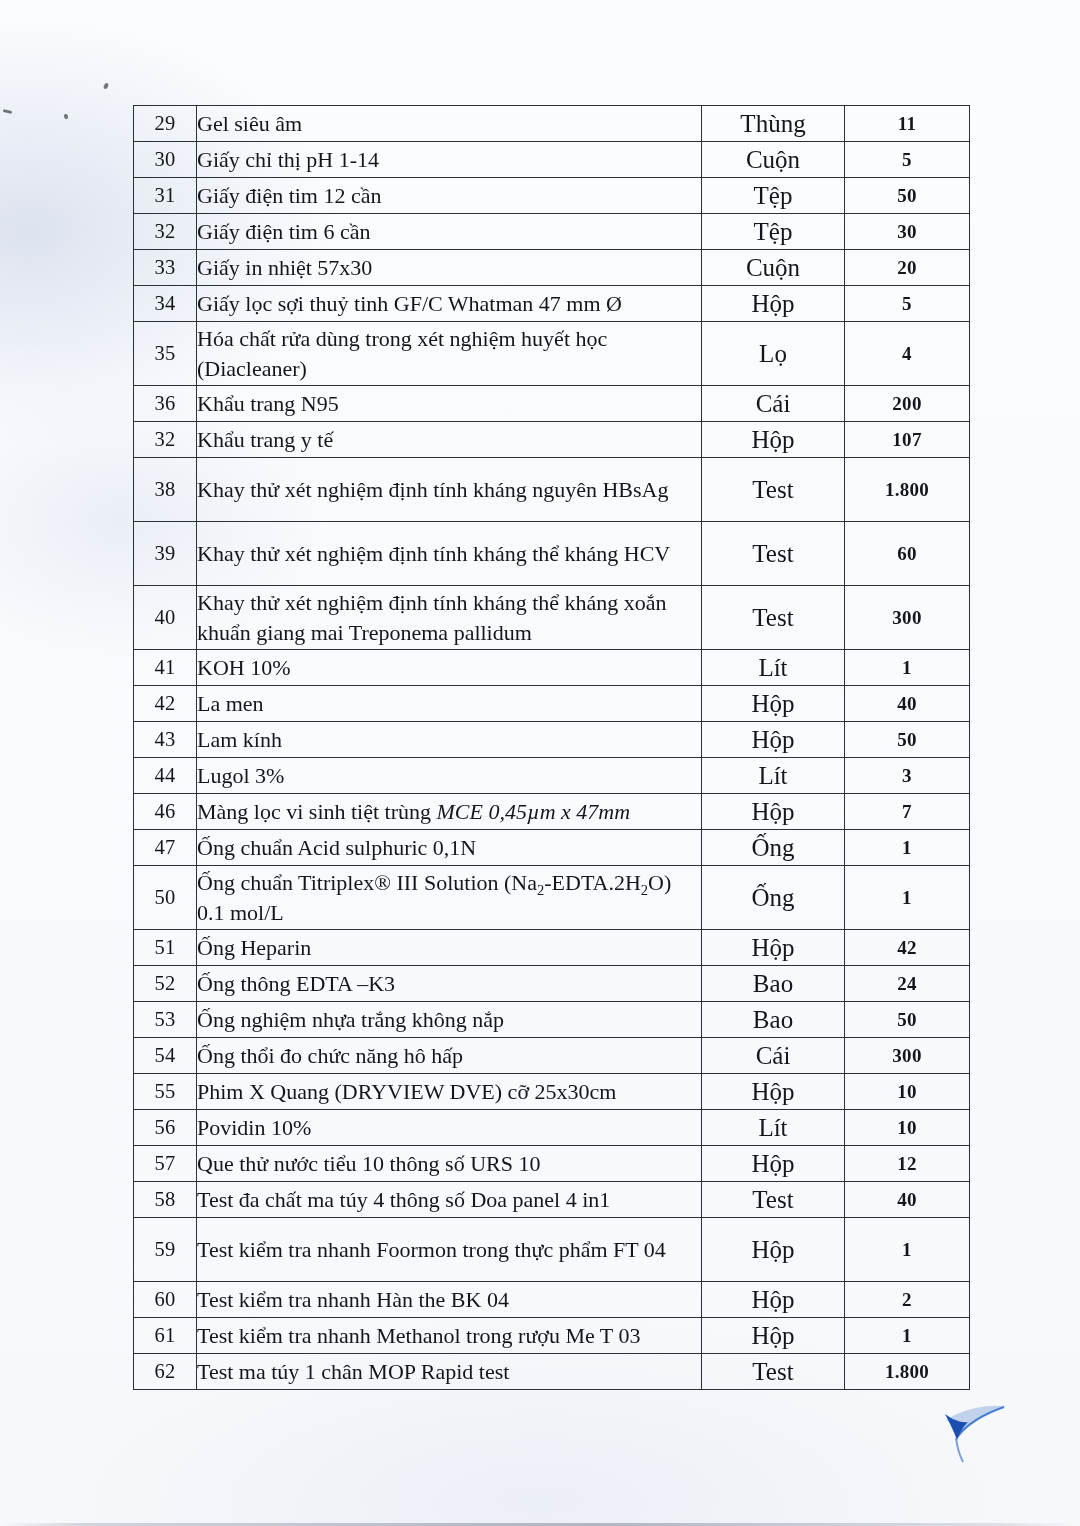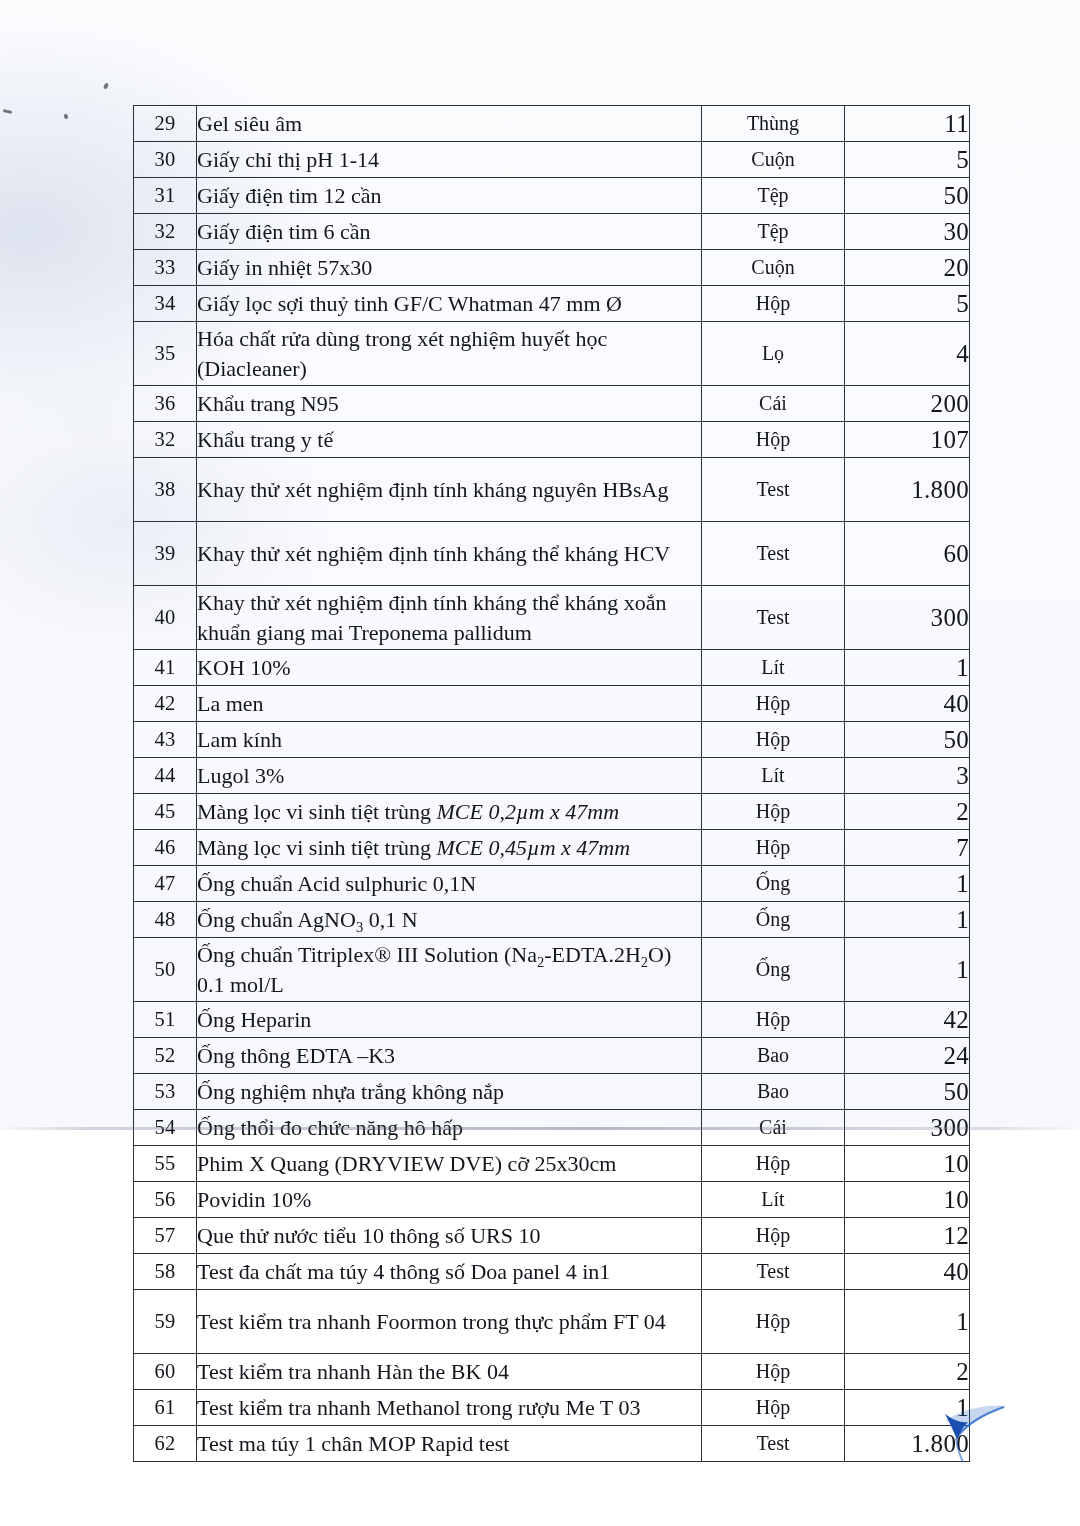--- a/index.html
+++ b/index.html
@@ -12,21 +12,21 @@
     height: 1526px;
     overflow: hidden;
     font-family: "Liberation Serif", "DejaVu Serif", serif;
     background: #ffffff;
   }
 
   
   #page {
     position: relative;
     width: 1080px;
-    height: 1130px;
+    height: 1526px;
     background:
       radial-gradient(ellipse 420px 300px at 30px 230px, rgba(196,206,226,0.55) 0%, rgba(214,222,236,0.30) 45%, rgba(255,255,255,0) 72%),
       radial-gradient(ellipse 300px 200px at 120px 520px, rgba(205,214,231,0.35) 0%, rgba(255,255,255,0) 70%),
       radial-gradient(ellipse 700px 260px at 540px 1500px, rgba(222,228,240,0.45) 0%, rgba(255,255,255,0) 70%),
       linear-gradient(180deg, #fbfcfe 0%, #f9fafd 55%, #f7f8fb 100%);
   }
   #page::after {
     
     content: "";
     position: absolute;
@@ -76,28 +76,29 @@
     letter-spacing: .2px;
   }
   .cell-name {
     text-align: left;
     font-size: 22px;
     line-height: 1.34;
     padding: 3px 6px 3px 10px;
   }
   .cell-unit {
     text-align: center;
-    font-size: 20px;
-    line-height: 1.25;
-  }
-  .cell-qty {
-    text-align: right;
     font-size: 25px;
     line-height: 1.25;
+  }
+  .cell-qty {
+    text-align: center;
+    font-size: 19px;
+    line-height: 1.25;
     letter-spacing: .3px;
+    font-weight: bold;
   }
 
   tr.r1 td { height: 35px; }
   tr.r2 td { height: 63px; }
 
   .cell-name em {
     font-style: italic;
   }
   .cell-name sub { font-size: .66em; vertical-align: sub;  line-height: 0; }
 
@@ -218,40 +219,28 @@
           <td class="cell-unit">Hộp</td>
           <td class="cell-qty">50</td>
         </tr>
         <tr class="r1">
           <td class="cell-no">44</td>
           <td class="cell-name">Lugol 3%</td>
           <td class="cell-unit">Lít</td>
           <td class="cell-qty">3</td>
         </tr>
         <tr class="r1">
-          <td class="cell-no">45</td>
-          <td class="cell-name">Màng lọc vi sinh tiệt trùng <em>MCE 0,2µm x 47mm</em></td>
-          <td class="cell-unit">Hộp</td>
-          <td class="cell-qty">2</td>
-        </tr>
-        <tr class="r1">
           <td class="cell-no">46</td>
           <td class="cell-name">Màng lọc vi sinh tiệt trùng <em>MCE 0,45µm x 47mm</em></td>
           <td class="cell-unit">Hộp</td>
           <td class="cell-qty">7</td>
         </tr>
         <tr class="r1">
           <td class="cell-no">47</td>
           <td class="cell-name">Ống chuẩn Acid sulphuric 0,1N</td>
-          <td class="cell-unit">Ống</td>
-          <td class="cell-qty">1</td>
-        </tr>
-        <tr class="r1">
-          <td class="cell-no">48</td>
-          <td class="cell-name">Ống chuẩn AgNO<sub>3</sub> 0,1 N</td>
           <td class="cell-unit">Ống</td>
           <td class="cell-qty">1</td>
         </tr>
         <tr class="r2">
           <td class="cell-no">50</td>
           <td class="cell-name">Ống chuẩn Titriplex® III Solution (Na<sub>2</sub>-EDTA.2H<sub>2</sub>O) 0.1 mol/L</td>
           <td class="cell-unit">Ống</td>
           <td class="cell-qty">1</td>
         </tr>
         <tr class="r1">

